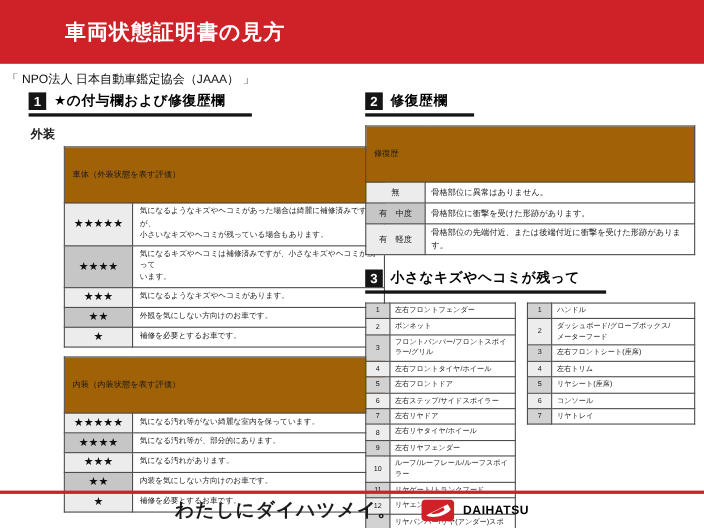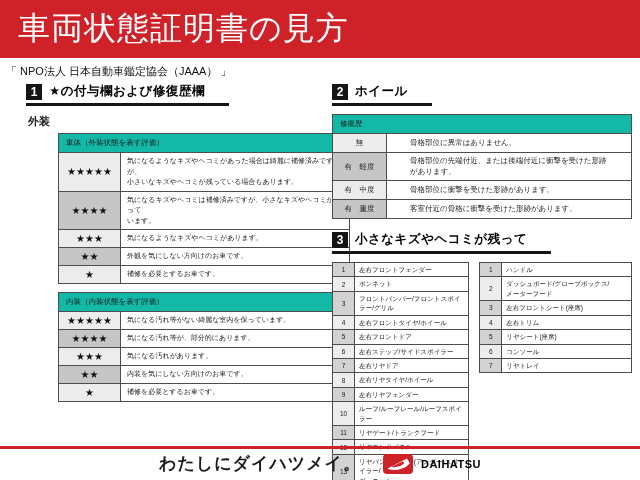--- a/index.html
+++ b/index.html
@@ -7,21 +7,21 @@
   body {
     font-family:"Liberation Sans","DejaVu Sans",sans-serif;
     background:#ffffff; color:#1a1a1a; position:relative; overflow:hidden;
   }
   
   .banner{
     height:58px; background:#ce2128; color:#fff;
     display:flex; align-items:center; justify-content:space-between;
     padding:0 20px 0 18px;
   }
-  .banner-title{ font-size:32px; font-weight:normal; letter-spacing:1px; }
+  .banner-title{ font-size:19px; font-weight:bold; letter-spacing:1px;margin-left:41px; }
   .banner-edition{ font-size:26px; font-weight:bold; letter-spacing:1px; }
   
   .subtitle{ font-size:11px; color:#111; padding:6px 16px 2px 6px; }
   
   .columns{ display:flex; gap:14px; margin:2px 8px 0 26px; }
   .col-left{ width:292px; flex:none; }
   .col-right{ flex:1; min-width:0; }
   
   .sec-header{
     display:flex; align-items:center; gap:7px;
@@ -30,33 +30,33 @@
   }
   .sec-num{
     background:#151515; color:#fff; width:16px; height:16px; flex:none;
     font-size:12px; font-weight:bold; text-align:center; line-height:16px;
   }
   .sec-title{ font-size:12.5px; font-weight:bold; color:#000000; letter-spacing:.5px; white-space:nowrap; }
   .group-label{ font-size:11px; font-weight:bold; margin:4px 0 4px 2px; }
   
   table{ border-collapse:collapse; }
   th,td{ border:1px solid #4d4d4d; }
-  th{ background:#14b8a6; font-size:7.5px; font-weight:normal; text-align:left; padding:4px 7px; }
+  th{ background:#a16207; font-size:7.5px; font-weight:normal; text-align:left; padding:20px 7px; }
   
   .star-table{ width:100%; margin-bottom:8px;margin-left:32px; }
   .star-table td{ height:18px; }
   .star-table td.stars{ width:62px; text-align:center; font-size:10px; letter-spacing:0; padding:2px; color:#111; }
   .star-table td.desc{ font-size:7px; line-height:1.5; padding:3px 6px; white-space:pre-line; background:#fff; }
   .star-table tbody tr:nth-child(odd) td.stars{ background:#ececec; }
   .star-table tbody tr:nth-child(even) td.stars{ background:#c6c6c6; }
   
   .repair-table{ width:100%; margin-bottom:12px; }
   .repair-table td{ height:19px; }
   .repair-table td.rlabel{ width:54px; text-align:center; font-size:7.5px; }
-  .repair-table td.rdesc{ font-size:7.5px; padding:3px 23px; line-height:1.4; background:#fff; }
+  .repair-table td.rdesc{ font-size:7.5px; padding:3px 5px; line-height:1.4; background:#fff; }
   .repair-table tbody tr:nth-child(odd) td.rlabel{ background:#ececec; }
   .repair-table tbody tr:nth-child(even) td.rlabel{ background:#c6c6c6; }
   
   .parts-wrap{ display:flex; gap:10px; align-items:flex-start; margin-top:2px; }
   .parts-table td{ font-size:6.5px; height:14px; }
   .parts-table td.no{ width:22px; text-align:center; }
   .parts-table td.pname{ padding:2px 4px; line-height:1.45; white-space:pre-line; background:#fff; }
   .parts-table tbody tr:nth-child(odd) td.no{ background:#d2d2d2; }
   .parts-table tbody tr:nth-child(even) td.no{ background:#ededed; }
   .parts-table.left{ width:142px; }
@@ -147,46 +147,42 @@
           <td class="stars">★</td>
           <td class="desc">補修を必要とするお車です。</td>
         </tr>
         </tbody>
     </table>
   </div>
 
   <div class="col-right">
     <div class="sec-header">
       <span class="sec-num">2</span>
-      <span class="sec-title">ホイール</span>
+      <span class="sec-title">修復歴欄</span>
     </div>
 
     <table class="repair-table">
       <thead>
         <tr>
             <th colspan="2">修復歴</th>
           </tr>
       </thead>
       <tbody>
 
       <tr>
           <td class="rlabel">無</td>
           <td class="rdesc">骨格部位に異常はありません。</td>
         </tr>
           <tr>
+          <td class="rlabel">有　中度</td>
+          <td class="rdesc">骨格部位に衝撃を受けた形跡があります。</td>
+        </tr>
+          <tr>
           <td class="rlabel">有　軽度</td>
           <td class="rdesc">骨格部位の先端付近、または後端付近に衝撃を受けた形跡があります。</td>
-        </tr>
-          <tr>
-          <td class="rlabel">有　中度</td>
-          <td class="rdesc">骨格部位に衝撃を受けた形跡があります。</td>
-        </tr>
-          <tr>
-          <td class="rlabel">有　重度</td>
-          <td class="rdesc">客室付近の骨格に衝撃を受けた形跡があります。</td>
         </tr>
         </tbody>
     </table>
 
     <div class="sec-header">
       <span class="sec-num">3</span>
       <span class="sec-title">小さなキズやヘコミが残って</span>
     </div>
 
     <div class="parts-wrap">

